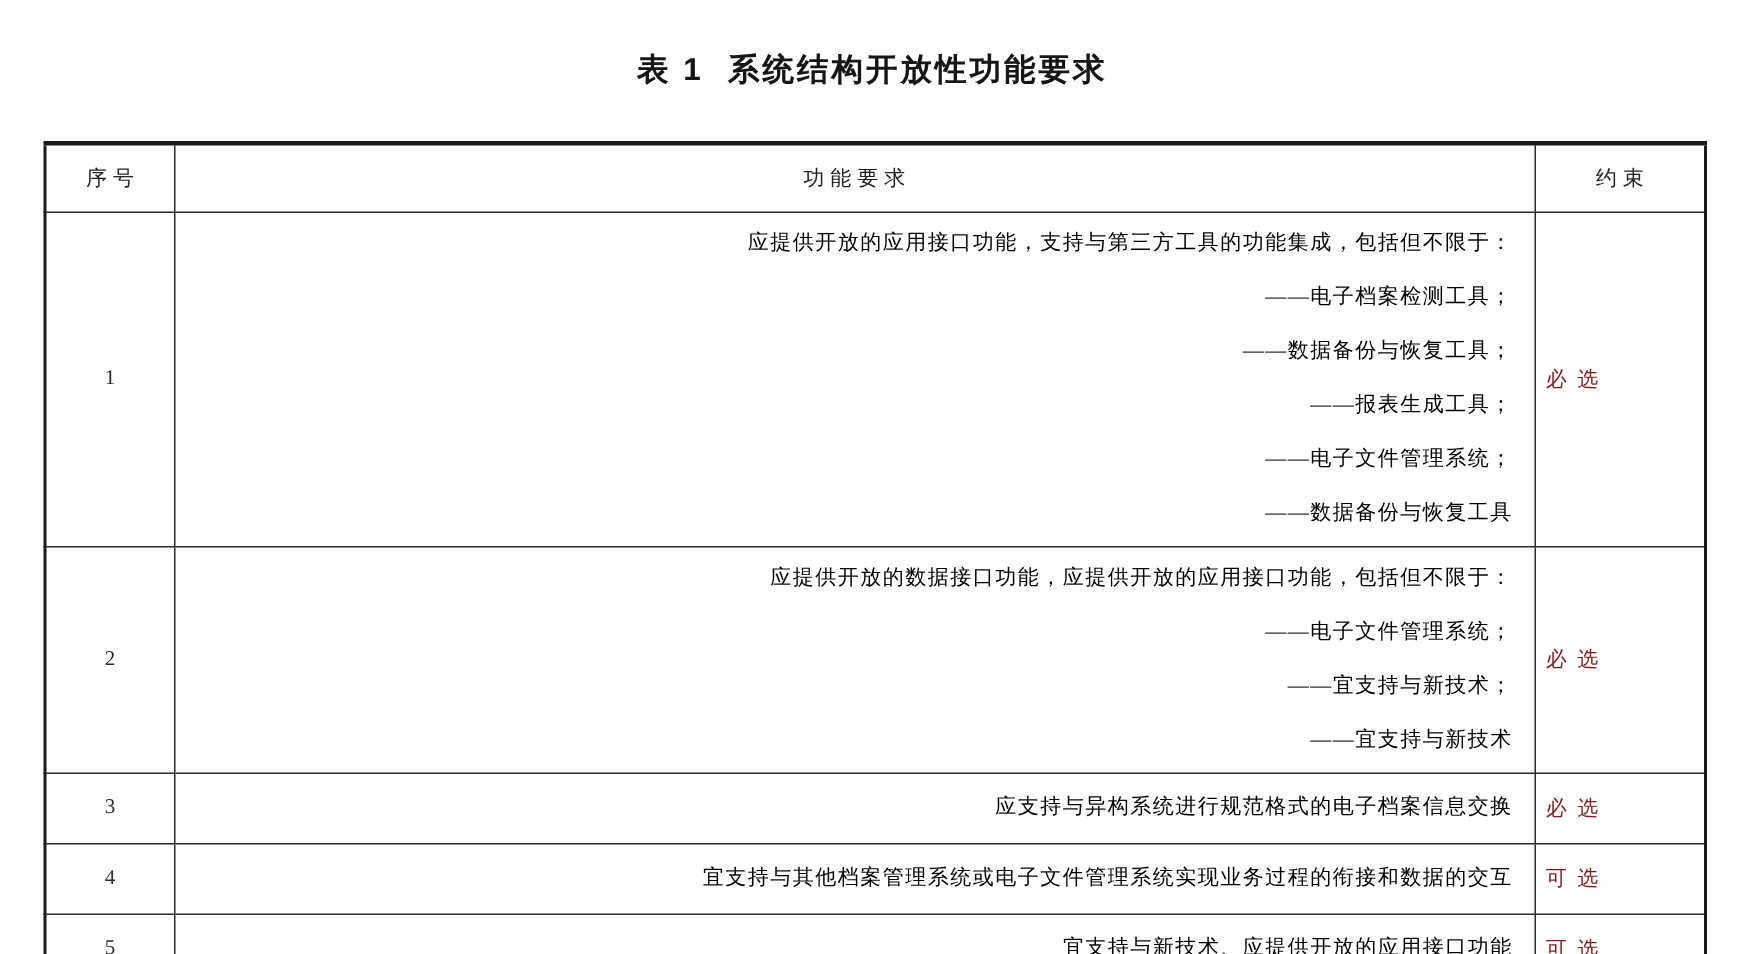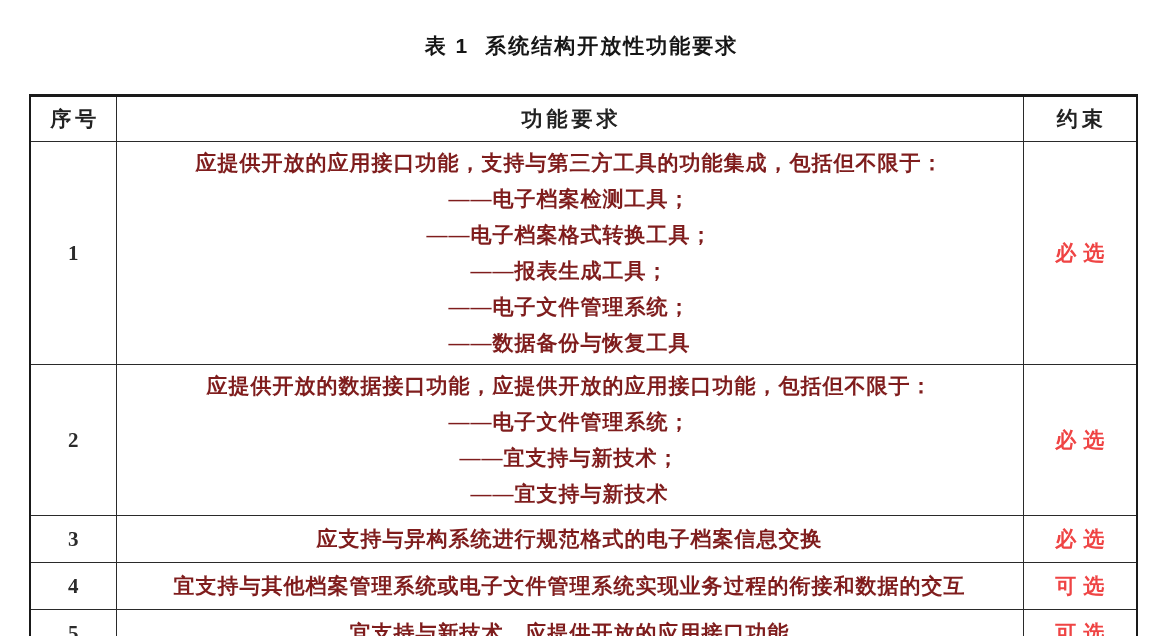--- a/index.html
+++ b/index.html
@@ -45,51 +45,51 @@
   table.req-table, table.req-table tr, table.req-table td, table.req-table th {
     border: 1.5px solid #2a2a2a;
   }
   table.req-table {
     border-top: 3px solid #1a1a1a;
     border-bottom: 3px solid #1a1a1a;
     border-left: 2px solid #1a1a1a;
     border-right: 2px solid #1a1a1a;
   }
   th, td {
-    font-size: 21px;
-    font-weight: bold;
+    font-size: 14px;
+    font-weight: normal;
     vertical-align: middle;
     padding: 0;
   }
   th.hdr {
     height: 44px;
     text-align: center;
     letter-spacing: 4px;
     padding-left: 4px; 
     color: #222222;
   }
   td.col-num {
     text-align: center;
     color: #2b2b2b;
   }
   td.col-req {
-    text-align: center;
+    text-align: right;
     padding: 3px 14px;
-    color: #7f1d1d;
+    color: #000000;
     letter-spacing: 1px;
   }
   td.col-req .line {
     line-height: 36px;
     white-space: nowrap;
   }
   td.col-con {
-    text-align: center;
+    text-align: left;
     letter-spacing: 7px;
     padding-left: 7px; 
-    color: #ef4444;
+    color: #7f1d1d;
   }
   tr.single .col-req .line { line-height: 40px; }
 </style>
 </head>
 <body>
 
 <div class="page">
 
   <div class="doc-title">
     <span class="title-prefix">表 1</span><span>系统结构开放性功能要求</span>
@@ -107,21 +107,21 @@
         <th class="hdr">功能要求</th>
         <th class="hdr">约束</th>
       </tr>
     </thead>
     <tbody>
         <tr>
           <td class="col-num">1</td>
           <td class="col-req">
             <div class="line">应提供开放的应用接口功能，支持与第三方工具的功能集成，包括但不限于：</div>
             <div class="line">——电子档案检测工具；</div>
-            <div class="line">——电子档案格式转换工具；</div>
+            <div class="line">——数据备份与恢复工具；</div>
             <div class="line">——报表生成工具；</div>
             <div class="line">——电子文件管理系统；</div>
             <div class="line">——数据备份与恢复工具</div>
           </td>
           <td class="col-con">必选</td>
         </tr>
         <tr>
           <td class="col-num">2</td>
           <td class="col-req">
             <div class="line">应提供开放的数据接口功能，应提供开放的应用接口功能，包括但不限于：</div>

